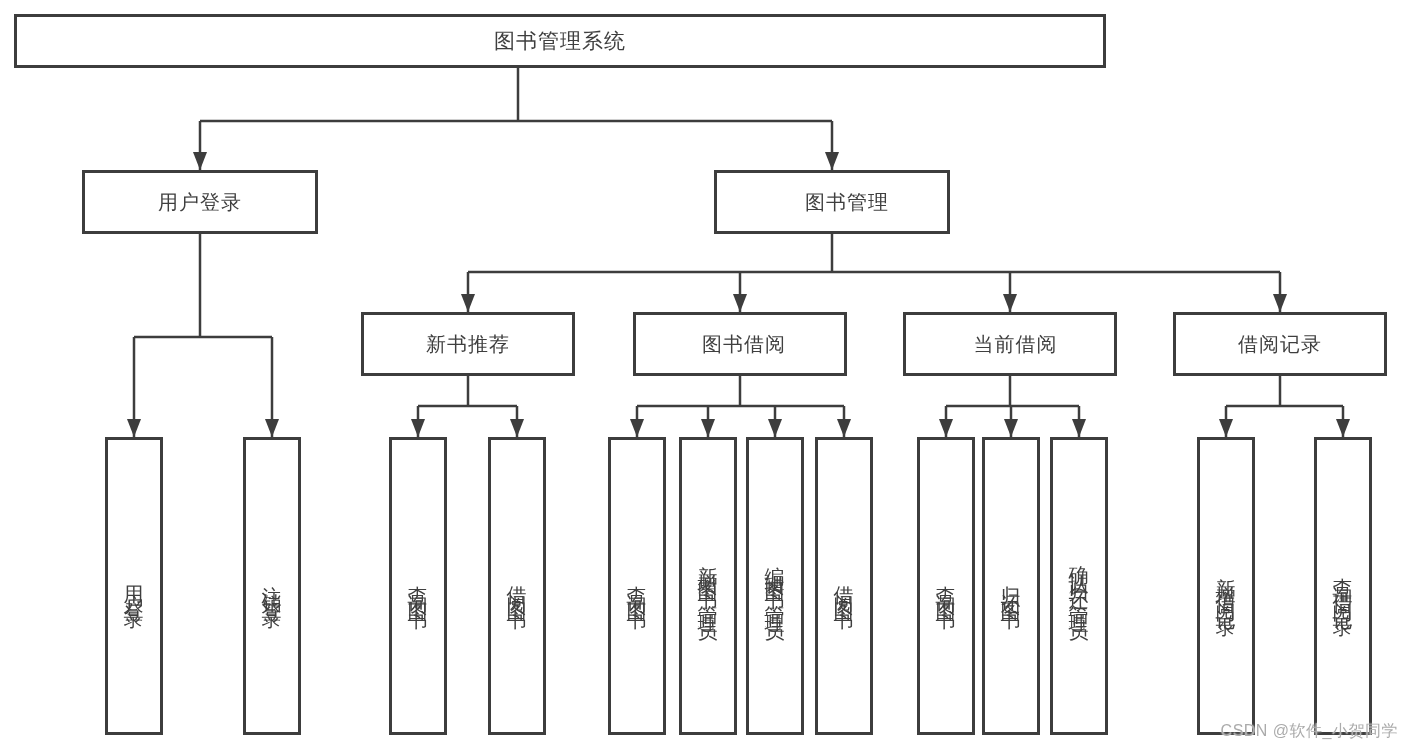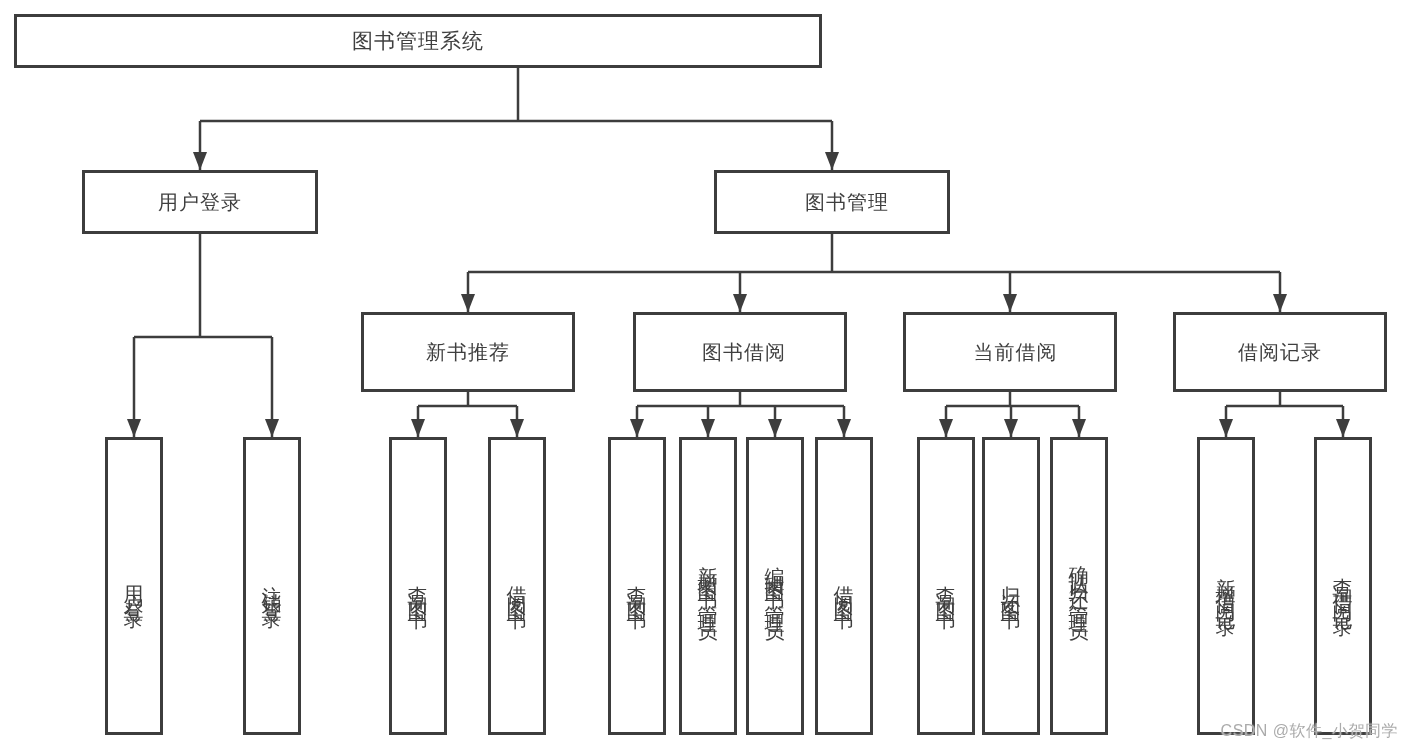--- a/index.html
+++ b/index.html
@@ -36,25 +36,25 @@
     background: var(--box-fill);
     color: var(--text);
     display: flex;
     align-items: center;
     justify-content: center;
     font-size: 20px;
     letter-spacing: 1px;
   }
   .node-root {
     left: 14px; top: 14px;
-    width: 808px; height: 54px;
+    width: 1092px; height: 54px;
     font-size: 21px;
   }
   .node-l2 { top: 170px; height: 64px; width: 236px; }
-  .node-l3 { top: 312px; height: 80px; width: 214px; }
+  .node-l3 { top: 312px; height: 64px; width: 214px; }
   .leaf {
     position: absolute;
     z-index: 2;
     top: 437px;
     width: 58px; height: 298px;
     border: 3px solid var(--line);
     background: var(--box-fill);
     color: var(--text);
     display: flex;
     align-items: center;

